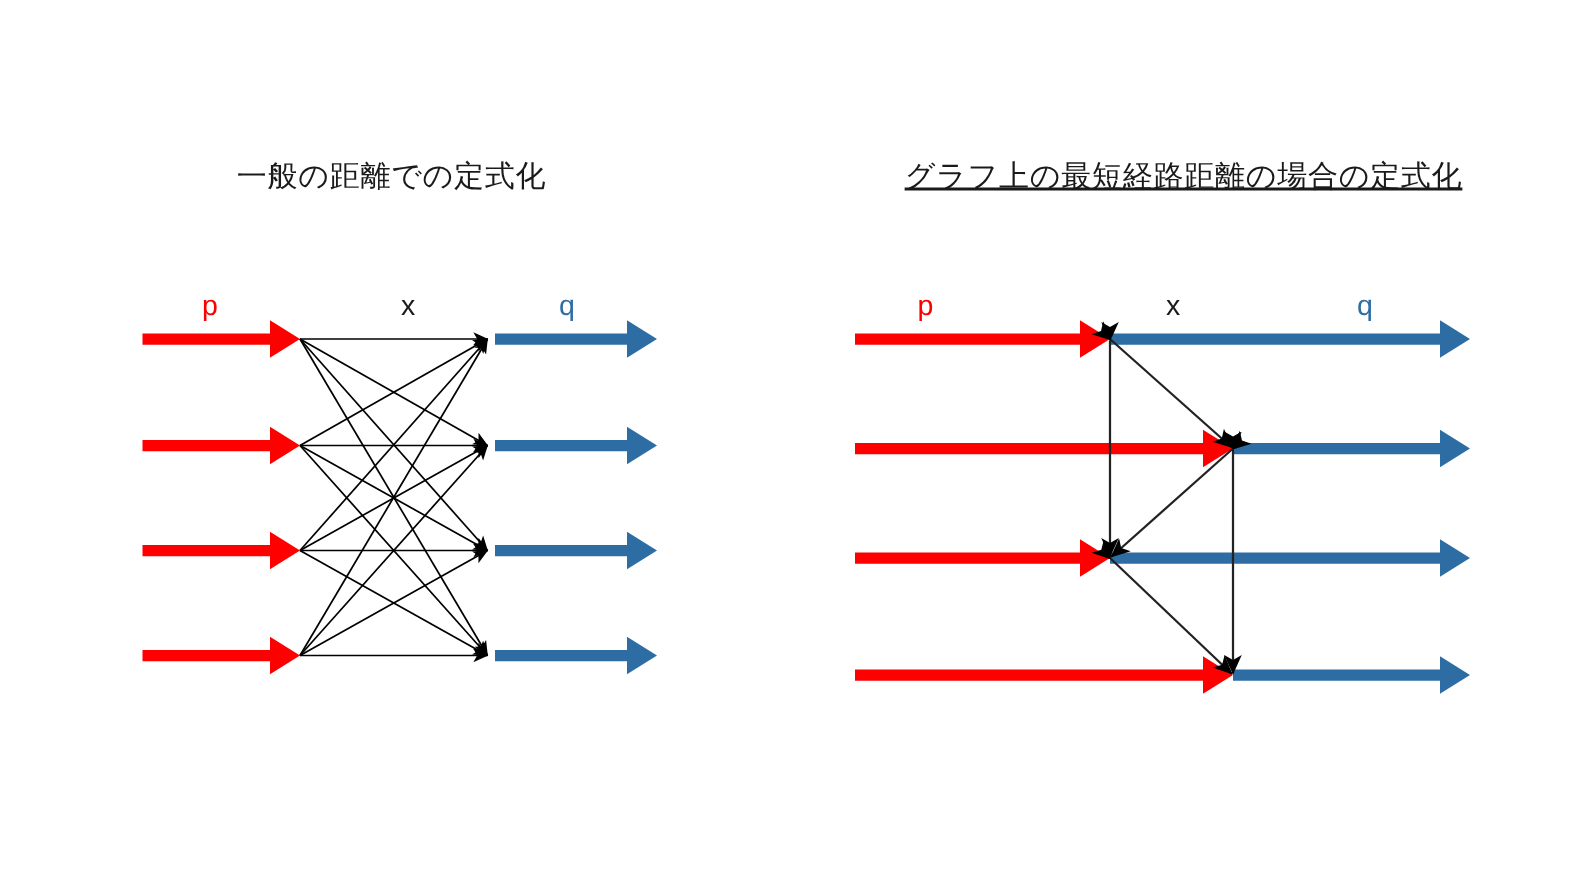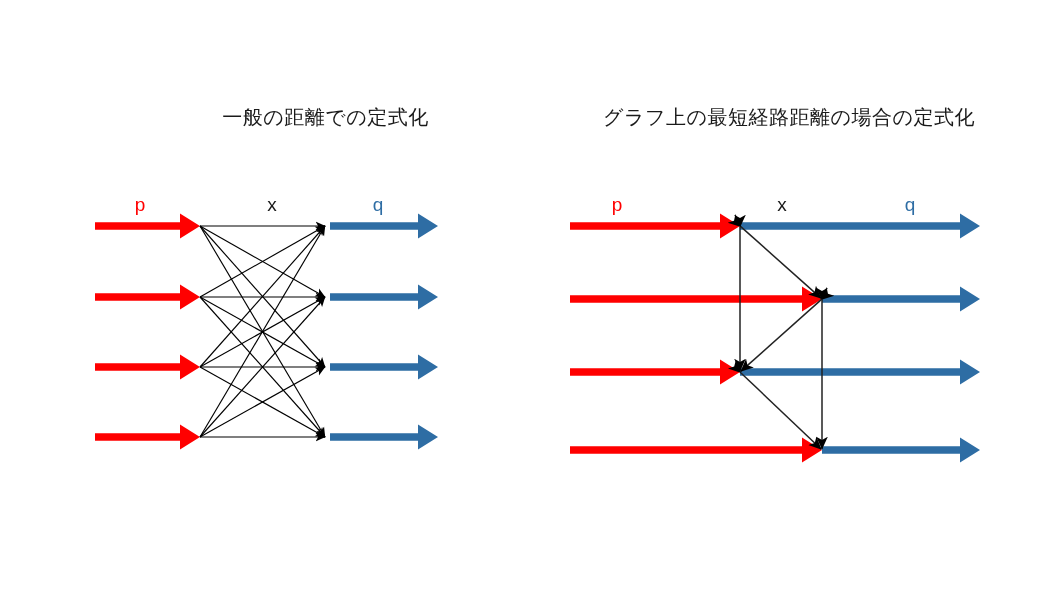--- a/index.html
+++ b/index.html
@@ -19,34 +19,34 @@
     left: 0;
     top: 0;
     width: 1058px;
     height: 595px;
   }
   .panel {
     position: absolute;
     top: 0;
     height: 595px;
   }
-  #panel-left  { left: 16px;   width: 520px; padding-left: 33px; }
+  #panel-left  { left: 1px;   width: 520px; }
   #panel-right { left: 520px; width: 538px; }
 
   .panel-title {
     position: absolute;
     width: 100%;
     text-align: center;
     font-size: 20px;
     color: #1a1a1a;
     white-space: nowrap;
     letter-spacing: 0.5px;
   }
   #panel-left  .panel-title { top: 104px; }
-  #panel-right .panel-title { top: 104px; }
+  #panel-right .panel-title { top: 104px; text-decoration: underline; }
 
   .col-label {
     position: absolute;
     font-size: 19px;
     font-weight: 400;
     line-height: 1;
     transform: translateX(-50%);
   }
   .col-label.p { color: #ff0000; }
   .col-label.x { color: #1a1a1a; }

